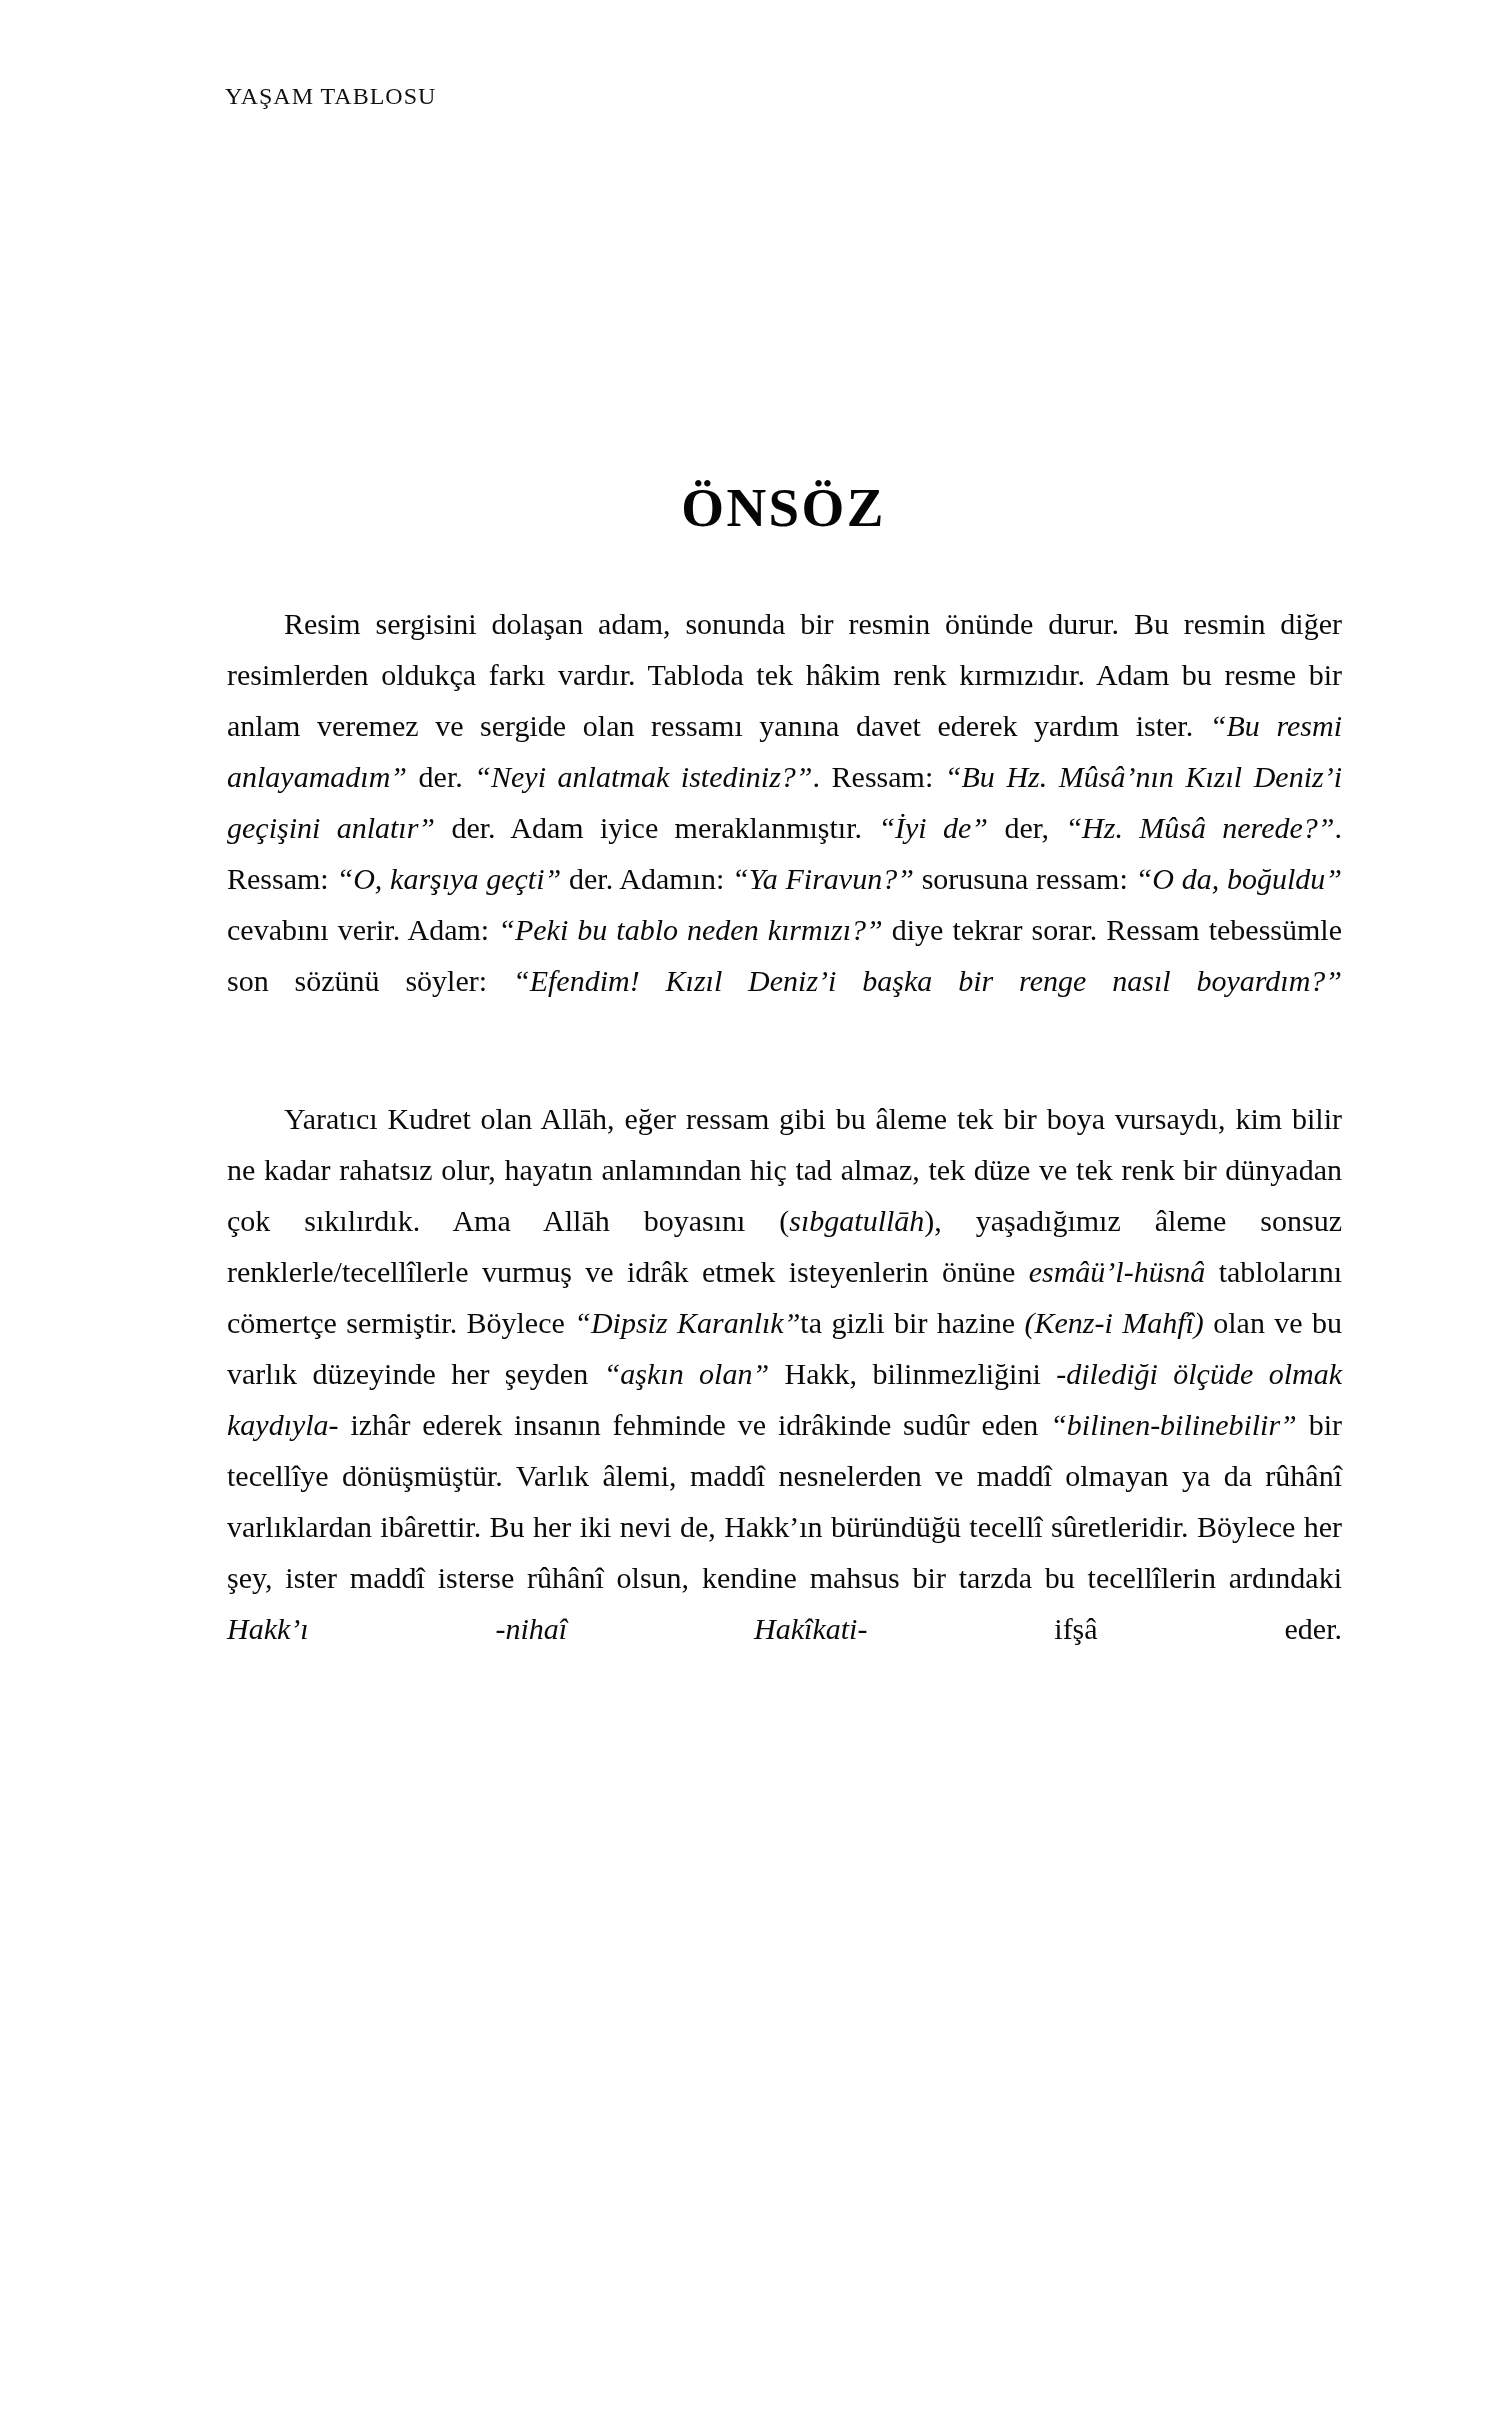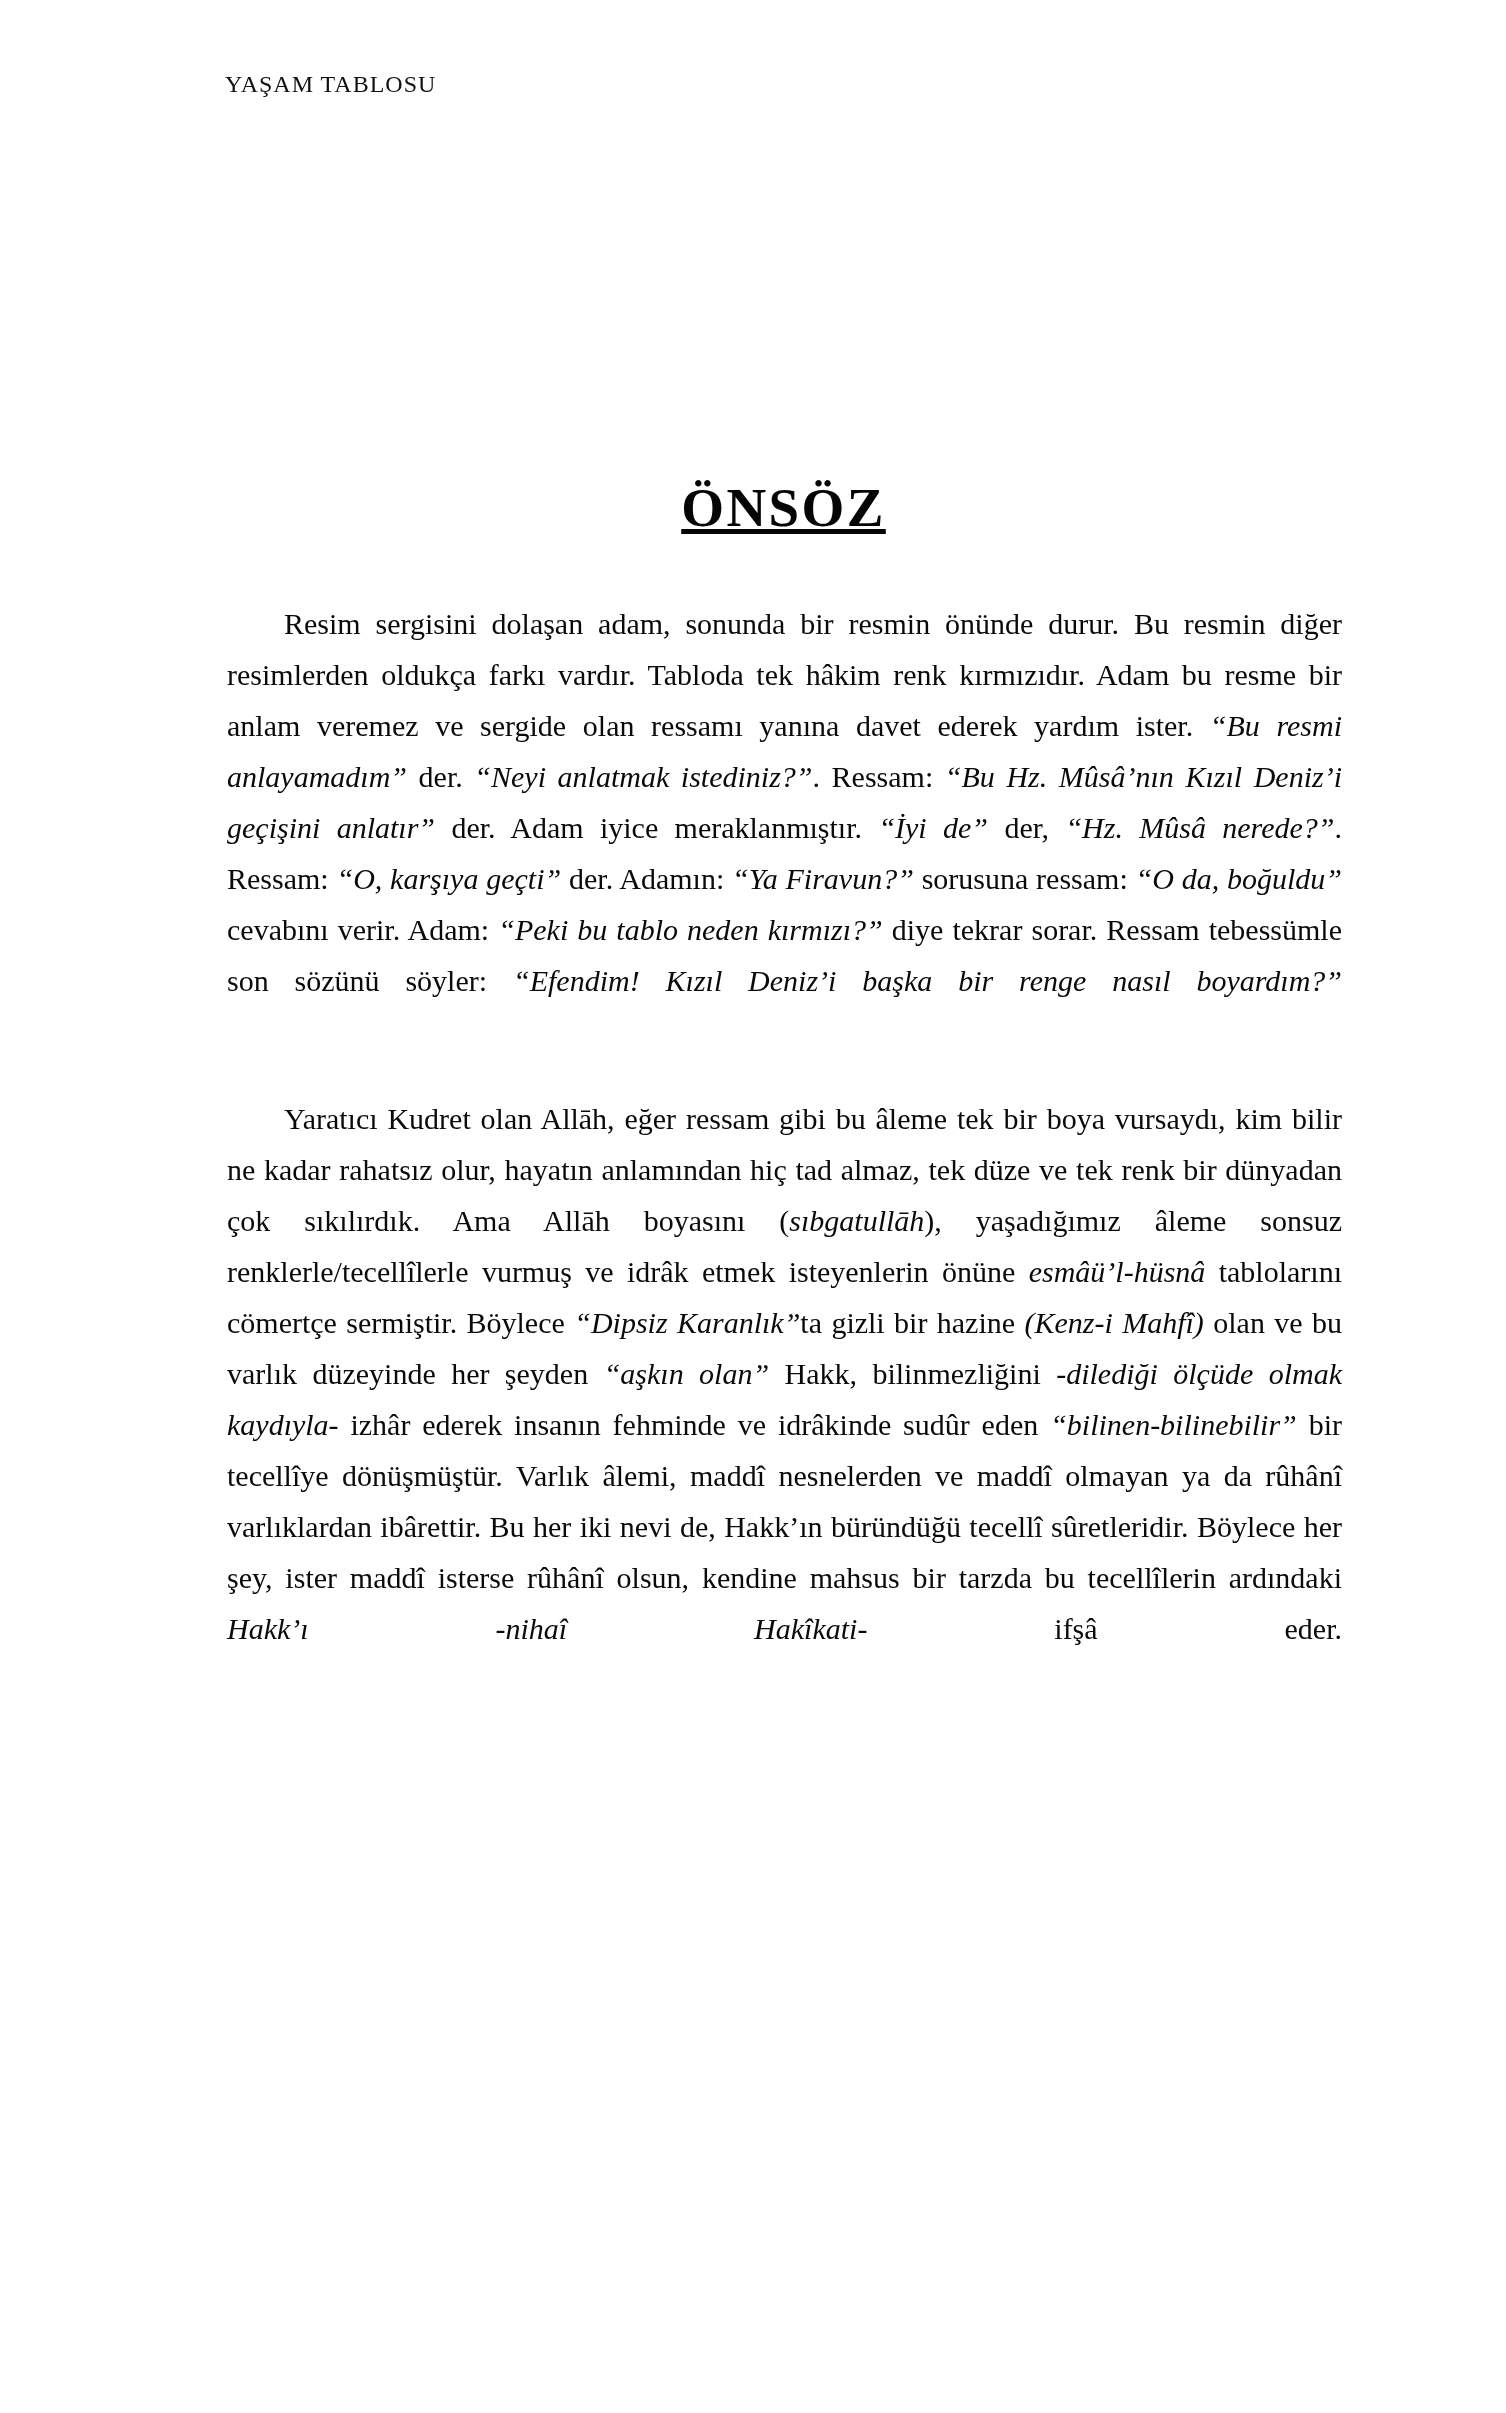--- a/index.html
+++ b/index.html
@@ -19,41 +19,40 @@
   .page {
     position: absolute;
     inset: 0;
     background: #ffffff;
   }
 
   
   .running-header {
     position: absolute;
     left: 225px;
-    top: 71px;
+    top: 83px;
     font-size: 24px;
     letter-spacing: 1px;
     color: #111111;
     font-variant: normal;
     white-space: nowrap;
     text-align: right;
   }
 
   
   .chapter-title {
     position: absolute;
     left: 227px;
     width: 1113px;
     top: 443px;
     text-align: center;
     font-size: 55px;
     letter-spacing: 2.4px;
     line-height: 1;
     color: #050505;
-    text-decoration: underline;
   }
 
   
   .body-block {
     position: absolute;
     left: 227px;
     top: 598px;
     width: 1115px;
   }
 

